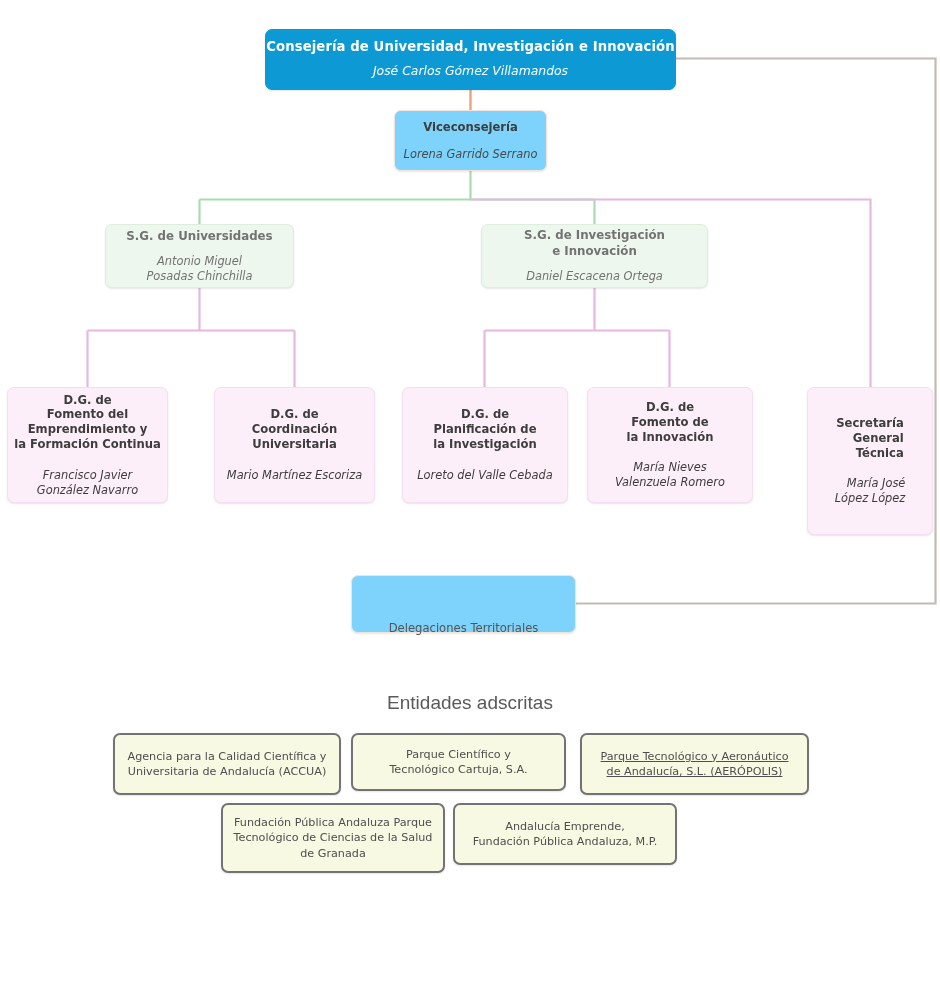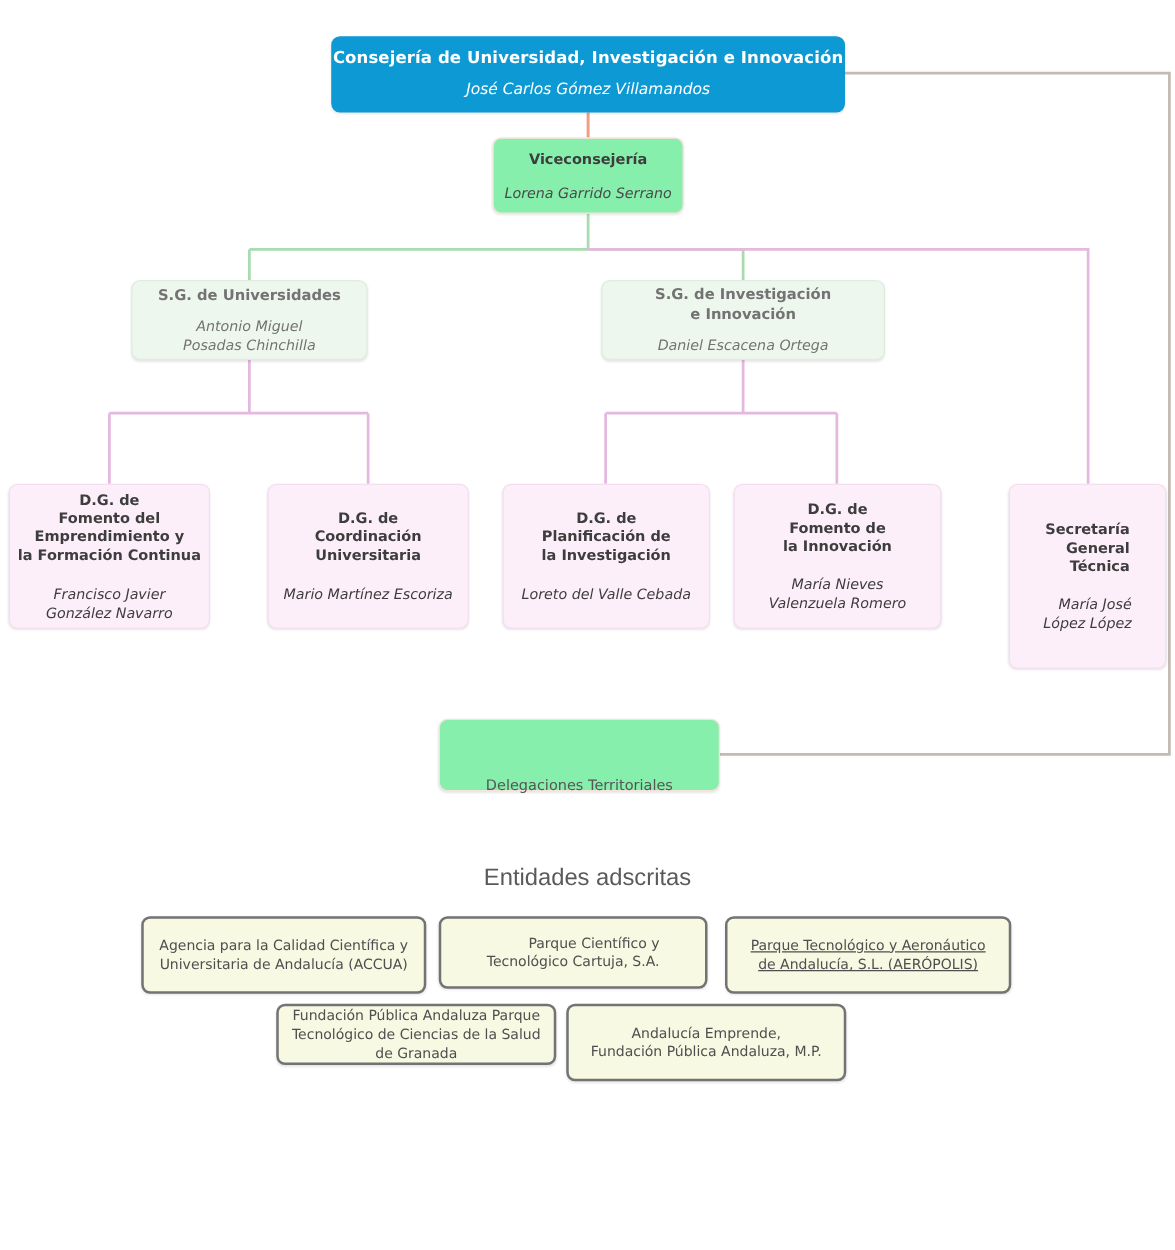--- a/index.html
+++ b/index.html
@@ -50,21 +50,21 @@
   .n-consejeria {
     background: #0d9ad4;
     border: 1px solid #0d9ad4;
     color: #ffffff;
   }
   .n-consejeria .title { font-size: 13.2px; letter-spacing: .1px; }
   .n-consejeria .person { font-size: 12.4px; margin-top: 7px; }
 
   
   .n-peach {
-    background: #86efac;
+    background: #7dd3fc;
     border: 1px solid #f3e3da;
     color: #4a4a4a;
   }
   .n-peach .title { font-size: 11.6px; color: #3d3d3d; }
   .n-peach .person { font-size: 11.4px; margin-top: 12px; color: #4a4a4a; }
   .n-plain {
     font-size: 11.6px;
     color: #555555;
     font-weight: normal;
     margin-top: 48px;
@@ -177,29 +177,29 @@
   <div class="node n-peach" style="left:351px; top:575px; width:225px; height:58px;">
     <div class="n-plain">Delegaciones Territoriales</div>
   </div>
 
   <div class="section-heading" style="top:692px;">Entidades adscritas</div>
 
   <div class="node n-cream" style="left:113px; top:733px; width:228px; height:62px;">
     <div>Agencia para la Calidad Científica y<br>Universitaria de Andalucía (ACCUA)</div>
   </div>
 
-  <div class="node n-cream" style="left:351px; top:733px; width:215px; height:58px;text-align:right;">
+  <div class="node n-cream" style="left:351px; top:733px; width:215px; height:58px;">
     <div>Parque Científico y<br>Tecnológico Cartuja, S.A.</div>
   </div>
 
   <div class="node n-cream" style="left:580px; top:733px; width:229px; height:62px;text-decoration:underline;">
     <div>Parque Tecnológico y Aeronáutico<br>de Andalucía, S.L. (AERÓPOLIS)</div>
   </div>
 
-  <div class="node n-cream" style="left:221px; top:803px; width:224px; height:49px;">
+  <div class="node n-cream" style="left:221px; top:803px; width:224px; height:70px;">
     <div>Fundación Pública Andaluza Parque<br>Tecnológico de Ciencias de la Salud<br>de Granada</div>
   </div>
 
   <div class="node n-cream" style="left:453px; top:803px; width:224px; height:62px;">
     <div>Andalucía Emprende,<br>Fundación Pública Andaluza, M.P.</div>
   </div>
 
 </div>
 
 </body></html>

